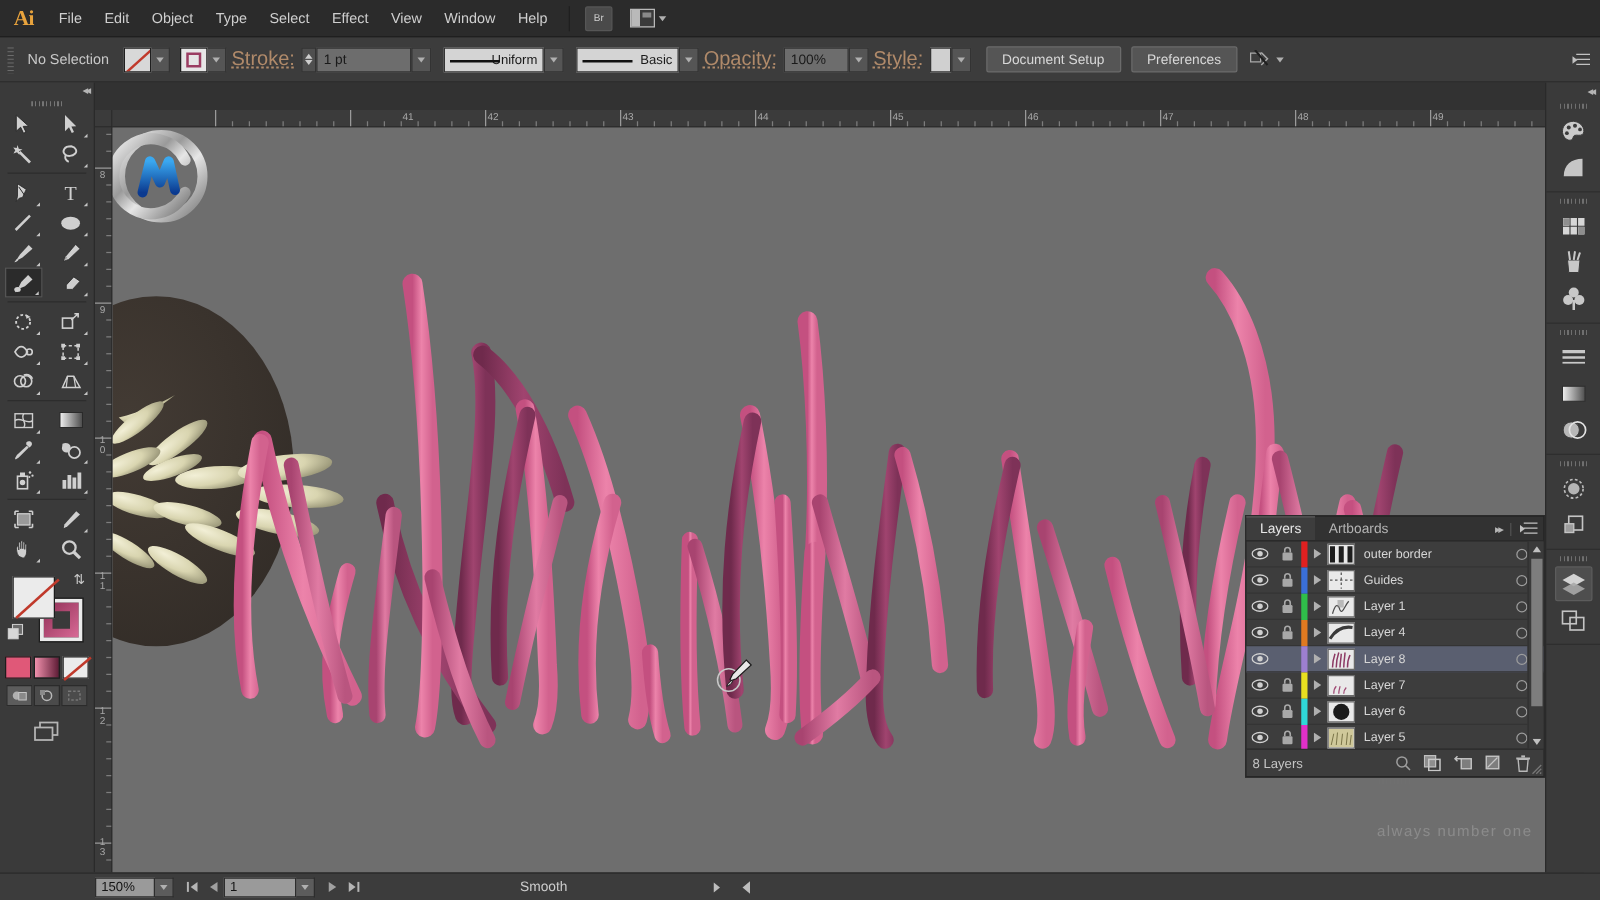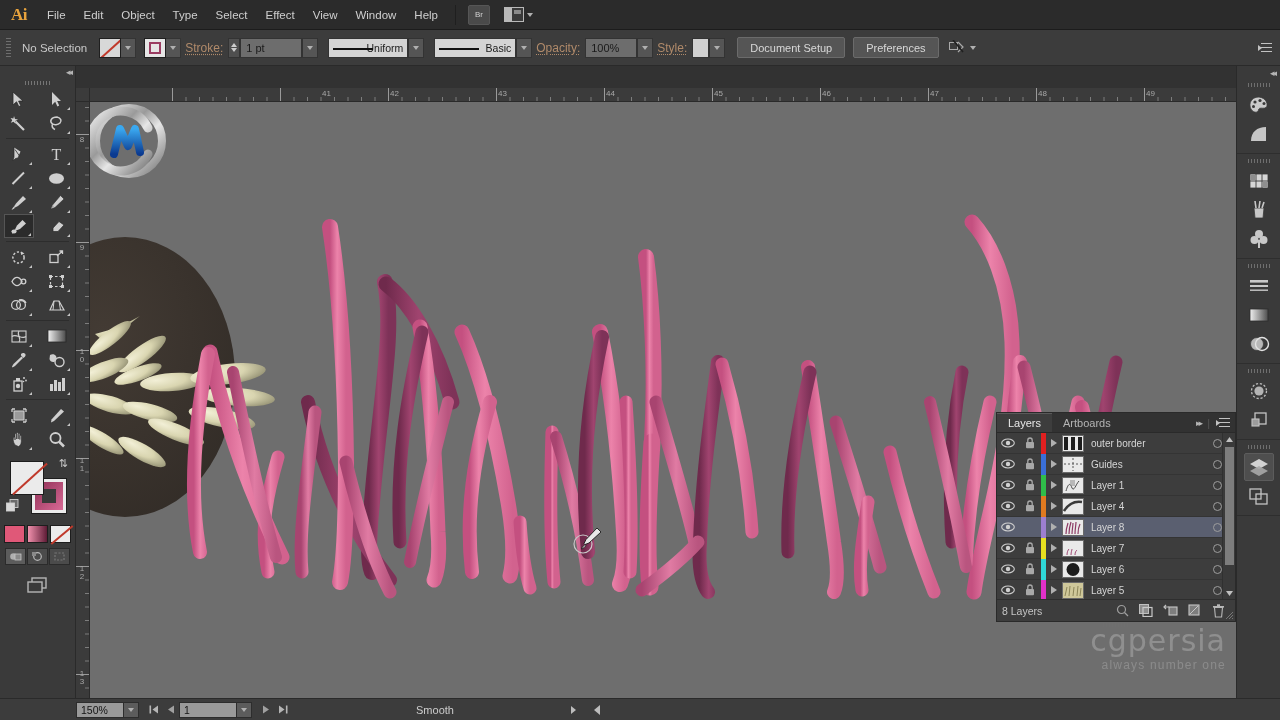--- a/index.html
+++ b/index.html
@@ -99,34 +99,34 @@
     background: #c0392b; transform: rotate(-42deg);
   }
   .swatch.stroke-sw { background: #e6e6e6; display:flex; align-items:center; justify-content:center; }
   .swatch.stroke-sw .inner-ring {
     width: 12px; height: 12px; border: 2.5px solid #9b3d62; background: #e6e6e6;
   }
   .sw-drop {
     width: 15px; height: 20px; background: #555; border: 1px solid #343434;
     border-left: none; display: flex; align-items: center; justify-content: center;
   }
-  .lbl { color: #b08a6a; font-size: 12px; margin: 0 5px 0 4px; text-decoration: underline; text-decoration-style: dotted; text-underline-offset: 2px;}
+  .lbl { color: #b08a6a; font-size: 16px; margin: 0 5px 0 4px; text-decoration: underline; text-decoration-style: dotted; text-underline-offset: 2px;}
   .stepper {
     width: 12px; height: 20px; background: #4f4f4f; border: 1px solid #333;
     display: flex; flex-direction: column; align-items: center; justify-content: center;
   }
   .stepper .up, .stepper .dn { width: 0; height: 0; border-left: 3px solid transparent; border-right: 3px solid transparent; }
   .stepper .up { border-bottom: 4px solid #cdcdcd; margin-bottom: 1px; }
   .stepper .dn { border-top: 4px solid #cdcdcd; }
   .field {
     height: 20px; background: #6d6d6d; border: 1px solid #333;
     color: #1a1a1a; font-size: 11px; display: flex; align-items: center;
     padding: 0 5px;
   }
-  .field.wide { width: 62px; }
+  .field.wide { width: 76px; }
   .field.opacity-f { width: 52px; }
   .drop-btn {
     width: 16px; height: 20px; background: #555; border: 1px solid #333;
     display: flex; align-items: center; justify-content: center;
   }
   .profile-box {
     width: 80px; height: 20px; background: #d4d4d4; border: 1px solid #333;
     display: flex; align-items: center; justify-content: flex-end;
     padding-right: 4px; color: #1a1a1a; font-size: 10.5px; position: relative;
   }
@@ -1064,21 +1064,20 @@
       </g>
 
       <g transform="translate(493,430)">
         <circle cx="0" cy="12" r="9" fill="none" stroke="#c8c8c8" stroke-width="1.2"></circle>
         <path d="M14 -4 L18 0 L6 11 L2 12.5 L1 11.5 L3 7.5 Z" fill="#e8e8e8" stroke="#1a1a1a" stroke-width="0.9"></path>
         <path d="M2 12.5 C0 14 -1 15.5 -1.6 17 C0.5 16.4 2 15.2 3 13.2 Z" fill="#d0d0d0" stroke="#1a1a1a" stroke-width="0.8"></path>
       </g>
     </svg>
 
     <div class="watermark">
-      <div class="wm-main">cgpersia</div>
       <div class="wm-sub">always number one</div>
     </div>
 
     <svg class="center-logo" viewBox="0 0 78 78">
       <defs>
         <linearGradient id="chrome" x1="0" y1="0" x2="1" y2="1">
           <stop offset="0" stop-color="#f2f2f2"></stop>
             <stop offset="0.4" stop-color="#9a9a9a"></stop>
           <stop offset="0.6" stop-color="#e6e6e6"></stop>
             <stop offset="1" stop-color="#767676"></stop>

